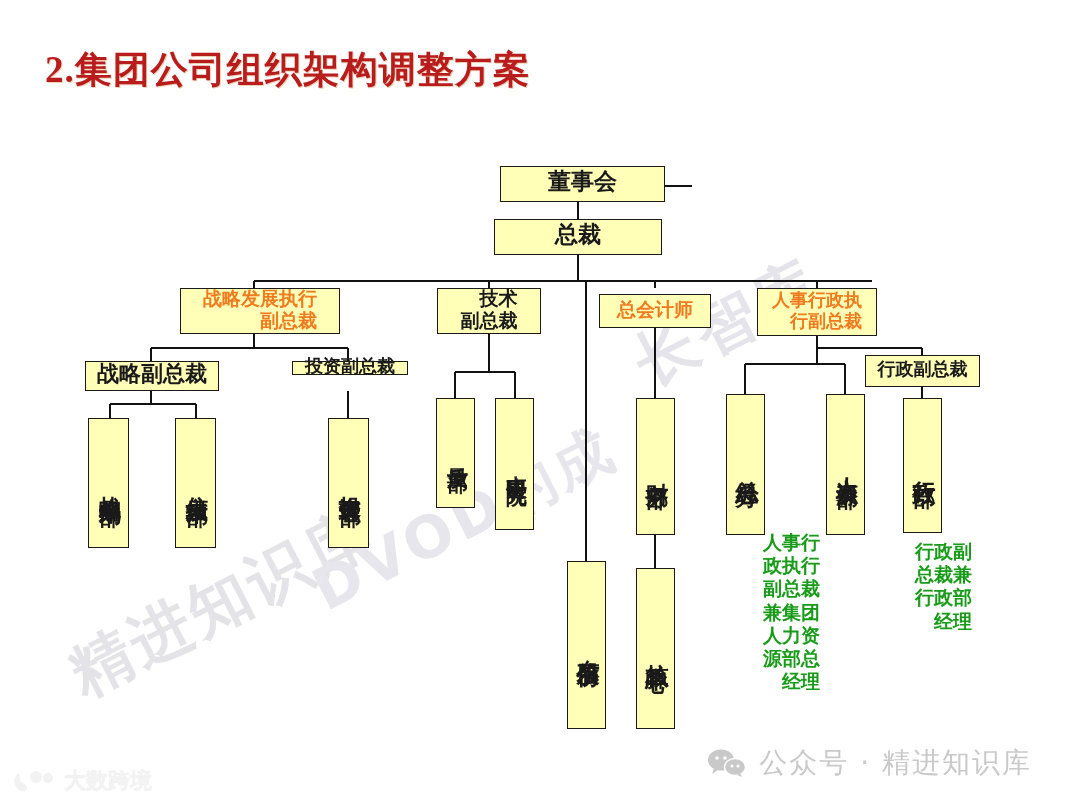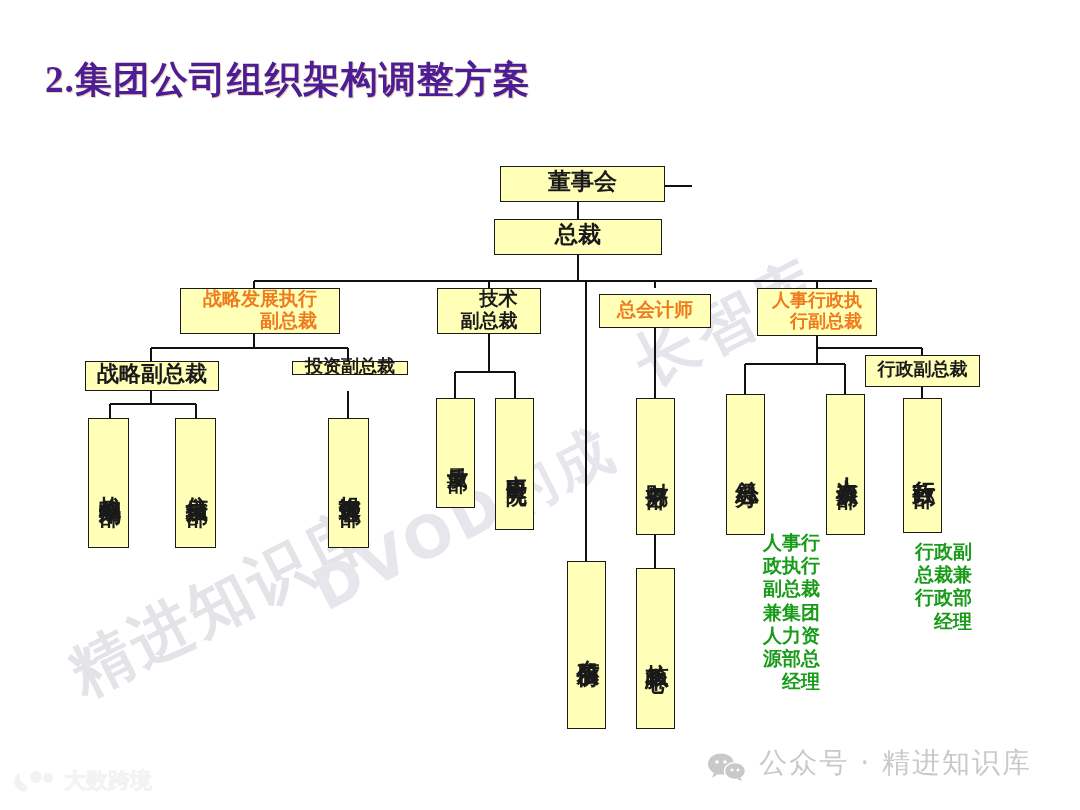--- a/index.html
+++ b/index.html
@@ -56,24 +56,24 @@
     top: 330px;
     font-size: 62px;
     transform: rotate(-27deg);
     color: #e4e4ea;
   }
 
   
   .title {
     position: absolute;
     left: 45px;
-    top: 55px;
+    top: 45px;
     font-size: 37px;
     font-weight: 700;
-    color: #4c1d95;
+    color: #b91c1c;
     font-family: "Liberation Serif", "DejaVu Serif", serif;
     letter-spacing: 1px;
     text-shadow: 1px 1px 0 rgba(200,120,40,.35);
     z-index: 5;
   }
 
   
   #chart {
     position: absolute;
     left: 0;
@@ -127,21 +127,21 @@
     z-index: 4;
     white-space: pre-line;
   }
 
   
   .wechat {
     position: absolute;
     right: 48px;
     bottom: 28px;
     display: flex;
-    align-items: flex-end;
+    align-items: center;
     gap: 12px;
     color: #c9c9c9;
     font-size: 28px;
     font-family: "DejaVu Sans", sans-serif;
     z-index: 6;
     letter-spacing: 2px;
   }
   .wechat-icon {
     width: 40px;
     height: 30px;

